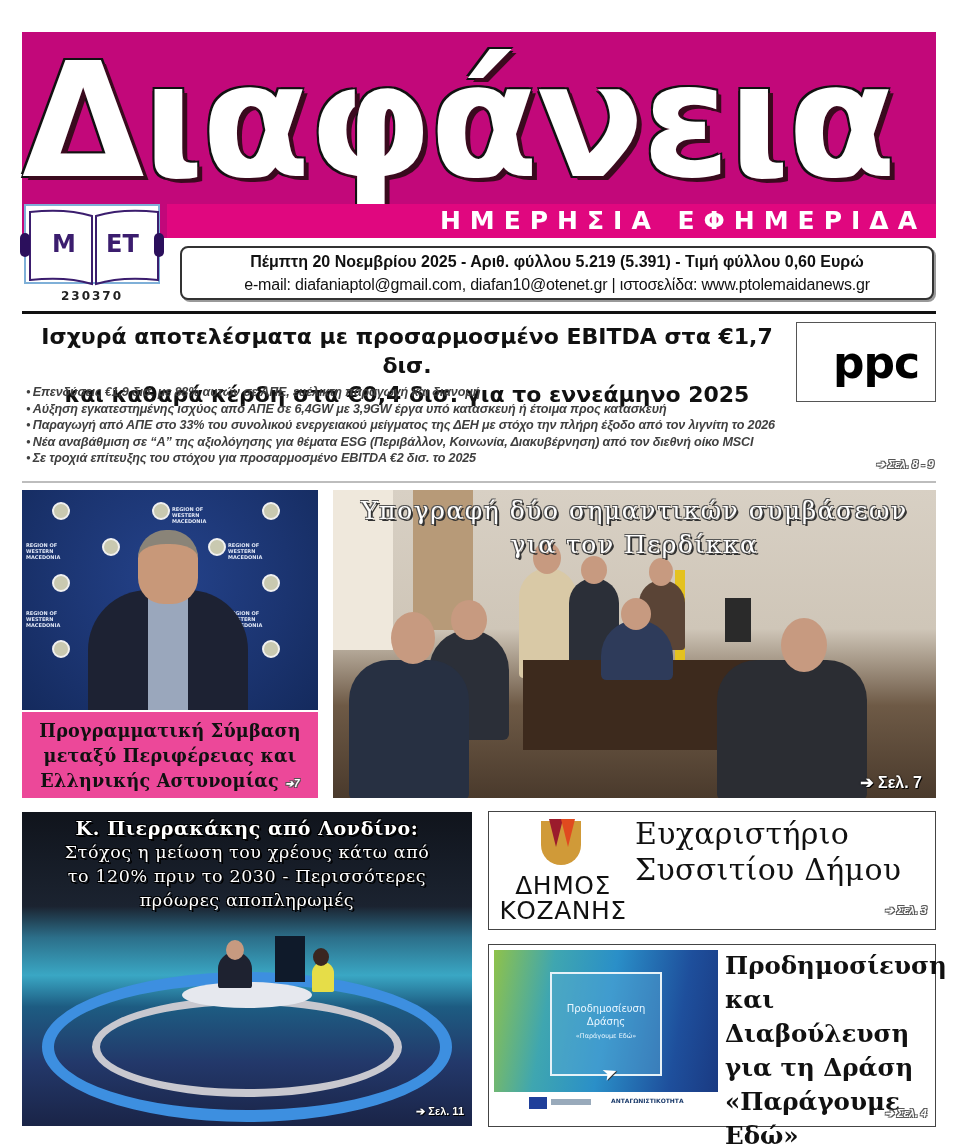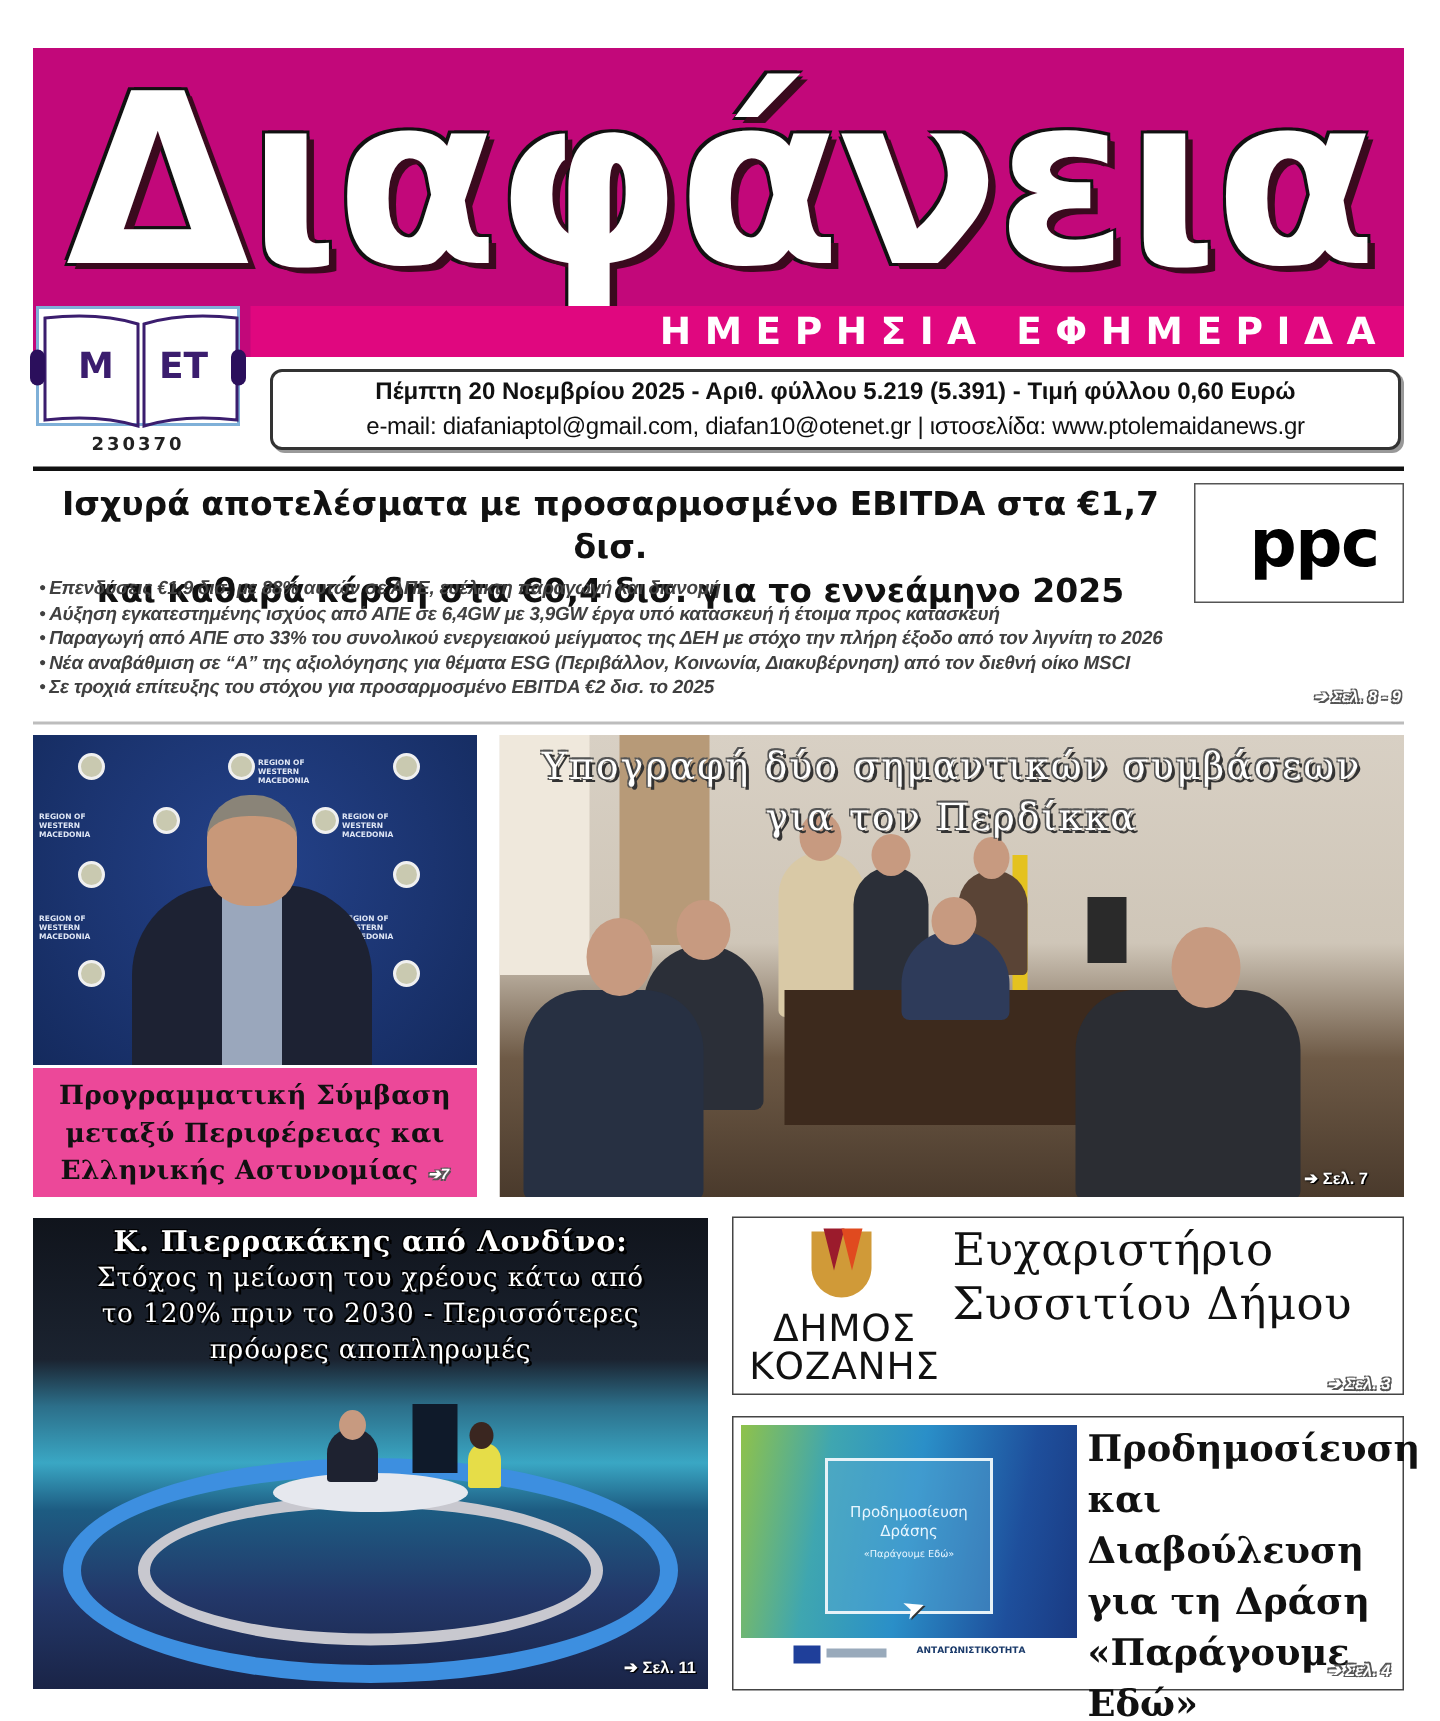--- a/index.html
+++ b/index.html
@@ -6,21 +6,20 @@
   html, body { width: 960px; height: 1147px; background: #ffffff; overflow: hidden; }
   body { position: relative; font-family: "DejaVu Sans", sans-serif; color: #111; }
 
   
   .masthead { position: absolute; left: 22px; top: 32px; width: 914px; height: 206px; background: #c2087a; }
   .mast-title {
     position: absolute; left: 0; top: 14px; width: 792px; text-align: center;
     font-family: "DejaVu Sans", sans-serif; font-weight: bold; font-size: 158px; line-height: 150px;
     color: #ffffff; letter-spacing: -2px;
     text-shadow: 5px 4px 0 #3a0a1e, -2px -2px 0 #111, 2px -2px 0 #111, -2px 2px 0 #111, 2px 2px 0 #111;
-    padding-left: 22px;
   }
   .mast-sub {
     position: absolute; left: 145px; top: 172px; width: 769px; height: 34px; background: #e0077f;
     color: #fff; font-family: "DejaVu Sans", sans-serif; font-weight: bold; font-size: 25px;
     letter-spacing: 9px; line-height: 34px; text-align: right; padding-right: 10px;
   }
   .met-logo {
     position: absolute; left: 24px; top: 204px; width: 136px; height: 80px; background: #fff;
     border: 2px solid #7fb0d8;
   }
@@ -108,21 +107,21 @@
   .office-desk { position: absolute; left: 190px; top: 170px; width: 270px; height: 90px; background: #3d2a1d; }
   .office-person { position: absolute; background: #2b2f38; border-radius: 40px 40px 6px 6px; }
   .office-head { position: absolute; background: #c79a80; border-radius: 50%; }
   .office-flag { position: absolute; left: 342px; top: 80px; width: 10px; height: 90px; background: #e4c21f; }
   .office-monitor { position: absolute; left: 392px; top: 108px; width: 26px; height: 44px; background: #2a2a2a; }
   .right-title {
     position: absolute; left: 0; top: 4px; width: 603px; text-align: center;
     font-family: "DejaVu Serif", serif; font-size: 25px; line-height: 34px; color: #fff; letter-spacing: 1.5px;
     text-shadow: 2px 2px 0 #333, -1px -1px 0 #555, 1px -1px 0 #555, -1px 1px 0 #555;
   }
-  .right-ref { position: absolute; right: 24px; bottom: 6px; font-style: normal; font-size: 11px; }
+  .right-ref { position: absolute; right: 14px; bottom: 6px; font-style: normal; font-size: 16px; }
 
   
   .story-tv { position: absolute; left: 22px; top: 812px; width: 450px; height: 314px; overflow: hidden; }
   .tv-photo {
     position: absolute; inset: 0;
     background: linear-gradient(180deg, #10141c 0%, #1b2330 30%, #2c6f8a 40%, #3aa7c4 52%, #1d5c82 62%, #23386a 80%, #1a2447 100%);
   }
   .tv-ring { position: absolute; left: 20px; top: 160px; width: 410px; height: 150px; border-radius: 50%; border: 12px solid #3d8fe0; }
   .tv-ring2 { position: absolute; left: 70px; top: 185px; width: 310px; height: 100px; border-radius: 50%; border: 8px solid #c8c8cf; }
   .tv-desk { position: absolute; left: 160px; top: 170px; width: 130px; height: 26px; border-radius: 50%; background: #e6e8ee; }
@@ -150,21 +149,21 @@
   .koz-flame1 { left: 50px; }
   .koz-flame2 { left: 62px; border-top-color: #e04a1f; }
   .koz-text {
     position: absolute; left: 0; top: 56px; width: 128px; text-align: center;
     font-family: "DejaVu Sans", sans-serif; font-size: 25px; line-height: 25px; color: #111; letter-spacing: 0.5px;
   }
   .koz-head {
     position: absolute; left: 146px; top: 4px; width: 296px;
     font-family: "DejaVu Serif", serif; font-size: 30px; line-height: 36px; color: #111; letter-spacing: 0.3px;
   }
-  .koz-ref { position: absolute; right: 8px; bottom: 0; }
+  .koz-ref { position: absolute; right: 8px; bottom: 12px; }
 
   .box-paragoume {
     position: absolute; left: 488px; top: 944px; width: 448px; height: 183px; border: 1.5px solid #444; background: #fff;
   }
   .pg-graphic {
     position: absolute; left: 5px; top: 5px; width: 224px; height: 142px;
     background: linear-gradient(100deg, #8fc24a 0%, #3fa6b0 25%, #2a8fc8 50%, #1e4f9c 80%, #1a3a82 100%);
   }
   .pg-frame {
     position: absolute; left: 56px; top: 22px; width: 112px; height: 104px; border: 2px solid #e6f2f8;

